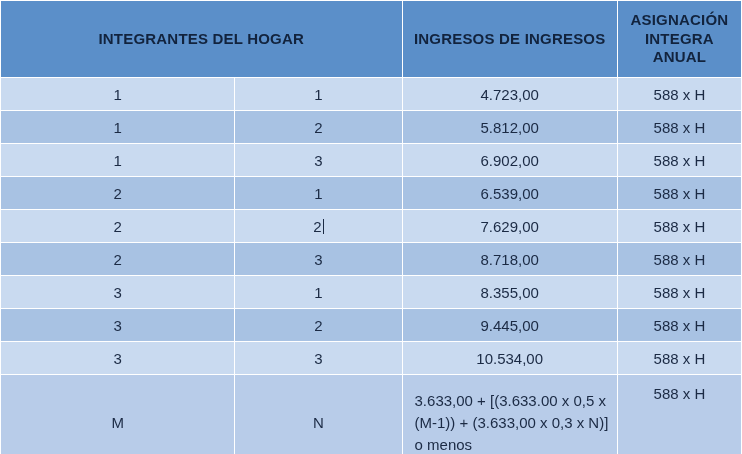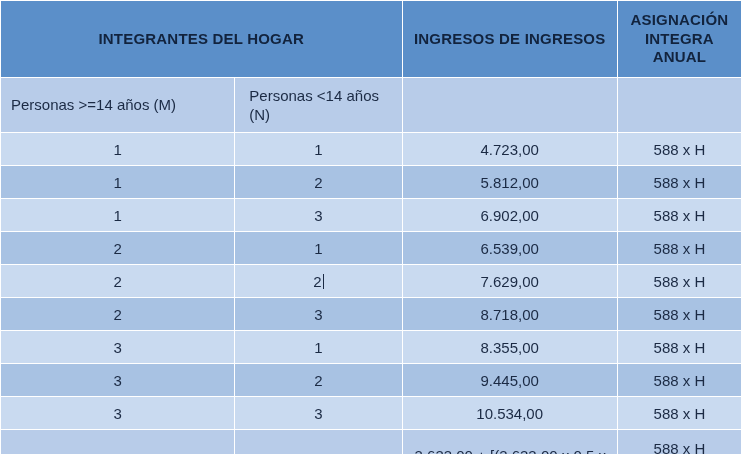--- a/index.html
+++ b/index.html
@@ -102,26 +102,20 @@
     <col class="c2">
     <col class="c3">
     <col class="c4">
   </colgroup>
   <tbody>
     <tr class="header-row">
       <th colspan="2">INTEGRANTES DEL HOGAR</th>
       <th>INGRESOS DE INGRESOS</th>
       <th>ASIGNACIÓN INTEGRA ANUAL</th>
     </tr>
-    <tr class="subheader-row">
-      <td class="label-cell">Personas &gt;=14 años (M)</td>
-      <td class="label-cell second">Personas &lt;14 años (N)</td>
-      <td></td>
-      <td></td>
-    </tr>
 
     <tr class="data-row shade-a">
       <td>1</td>
       <td>1</td>
       <td>4.723,00</td>
       <td>588 x H</td>
     </tr>
     <tr class="data-row shade-b">
       <td>1</td>
       <td>2</td>

